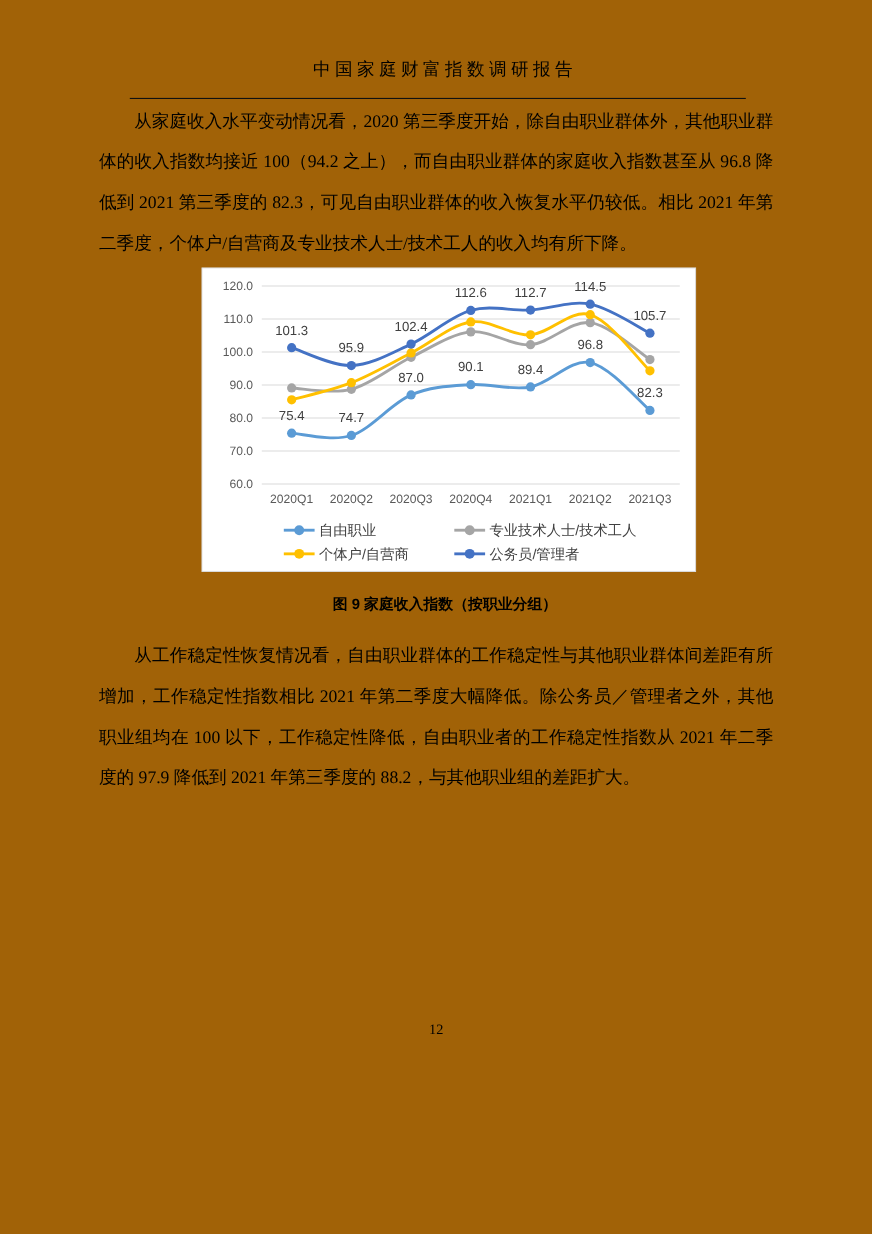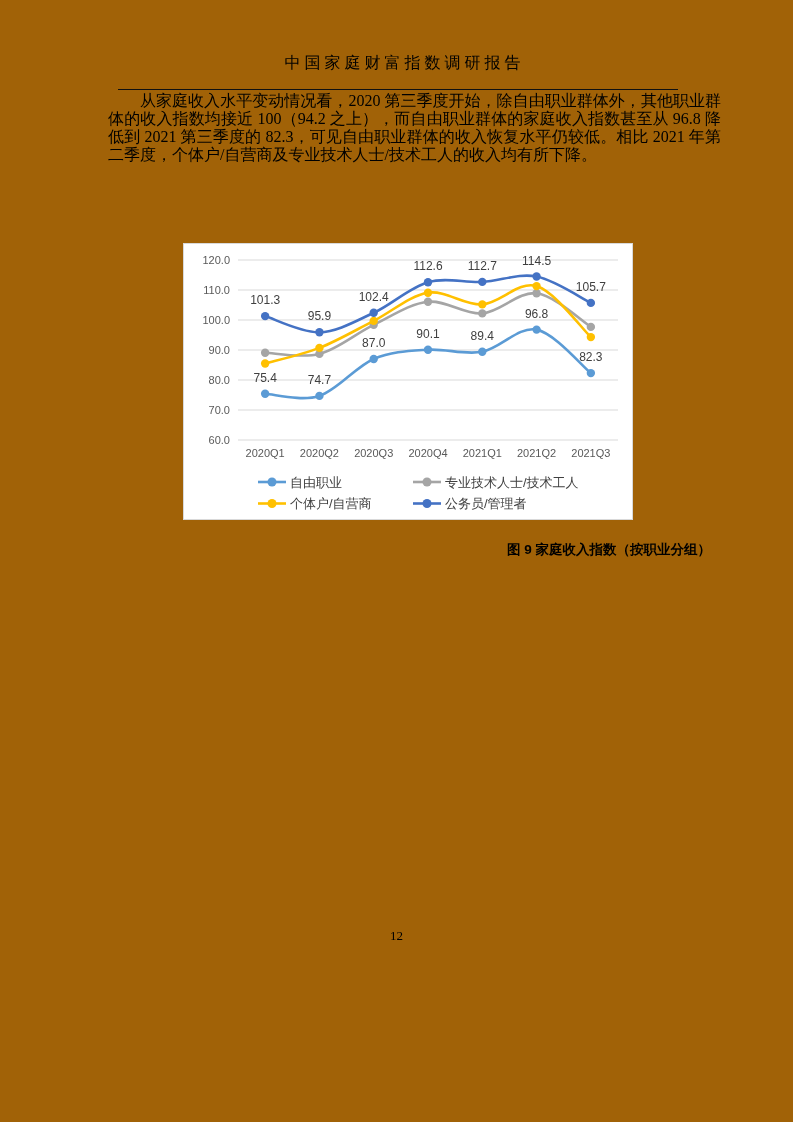--- a/index.html
+++ b/index.html
@@ -9,29 +9,29 @@
   }
   .header-title {
     position:absolute; top:53px; left:98px; width:613px;
     text-align:center; font-size:16px; letter-spacing:4px; white-space:nowrap;
   }
   .header-rule {
     position:absolute; top:89px; left:118px; width:560px; height:0;
     border-top:1.2px solid #111;
   }
   .body-para {
-    position:absolute; left:108px; width:613px; margin:0;
-    font-size:16px; line-height:18px; text-align:justify; text-indent:32px;
+    position:absolute; left:90px; width:613px; margin:0;
+    font-size:16px; line-height:37px; text-align:justify; text-indent:32px;
   }
   .para1 { top:92px; }
   .para2 { top:578px; }
   .chart-box { position:absolute; left:183px; top:243px; width:422px; height:277px; }
   .chart-box svg text { font-family:"Liberation Sans","DejaVu Sans",sans-serif; }
   .figure-caption {
-    position:absolute; top:541px; left:98px; width:613px; text-align:right;
+    position:absolute; top:541px; left:98px; width:613px; text-align:center;
     font-family:"Liberation Sans","DejaVu Sans",sans-serif; font-weight:bold; font-size:13.5px;
   }
   .page-number { position:absolute; top:928px; left:0; width:793px; text-align:center; font-size:13px; }
 </style>
 </head>
 <body>
 
 <div class="page">
 
   <div class="header-title">中国家庭财富指数调研报告</div>
@@ -127,16 +127,17 @@
         <g>
           <line x1="230" y1="260.5" x2="258" y2="260.5" stroke="#4472C4" stroke-width="2.6"></line>
           <circle cx="244" cy="260.5" r="4.5" fill="#4472C4"></circle>
           <text x="262" y="265" font-size="13" fill="#404040">公务员/管理者</text>
         </g>
       </svg>
   </div>
 
   <div class="figure-caption">图 9 家庭收入指数（按职业分组）</div>
 
+  <p class="body-para para2">从工作稳定性恢复情况看，自由职业群体的工作稳定性与其他职业群体间差距有所增加，工作稳定性指数相比 2021 年第二季度大幅降低。除公务员／管理者之外，其他职业组均在 100 以下，工作稳定性降低，自由职业者的工作稳定性指数从 2021 年二季度的 97.9 降低到 2021 年第三季度的 88.2，与其他职业组的差距扩大。</p>
 
   <div class="page-number">12</div>
 
 </div>
 
 </body></html>

